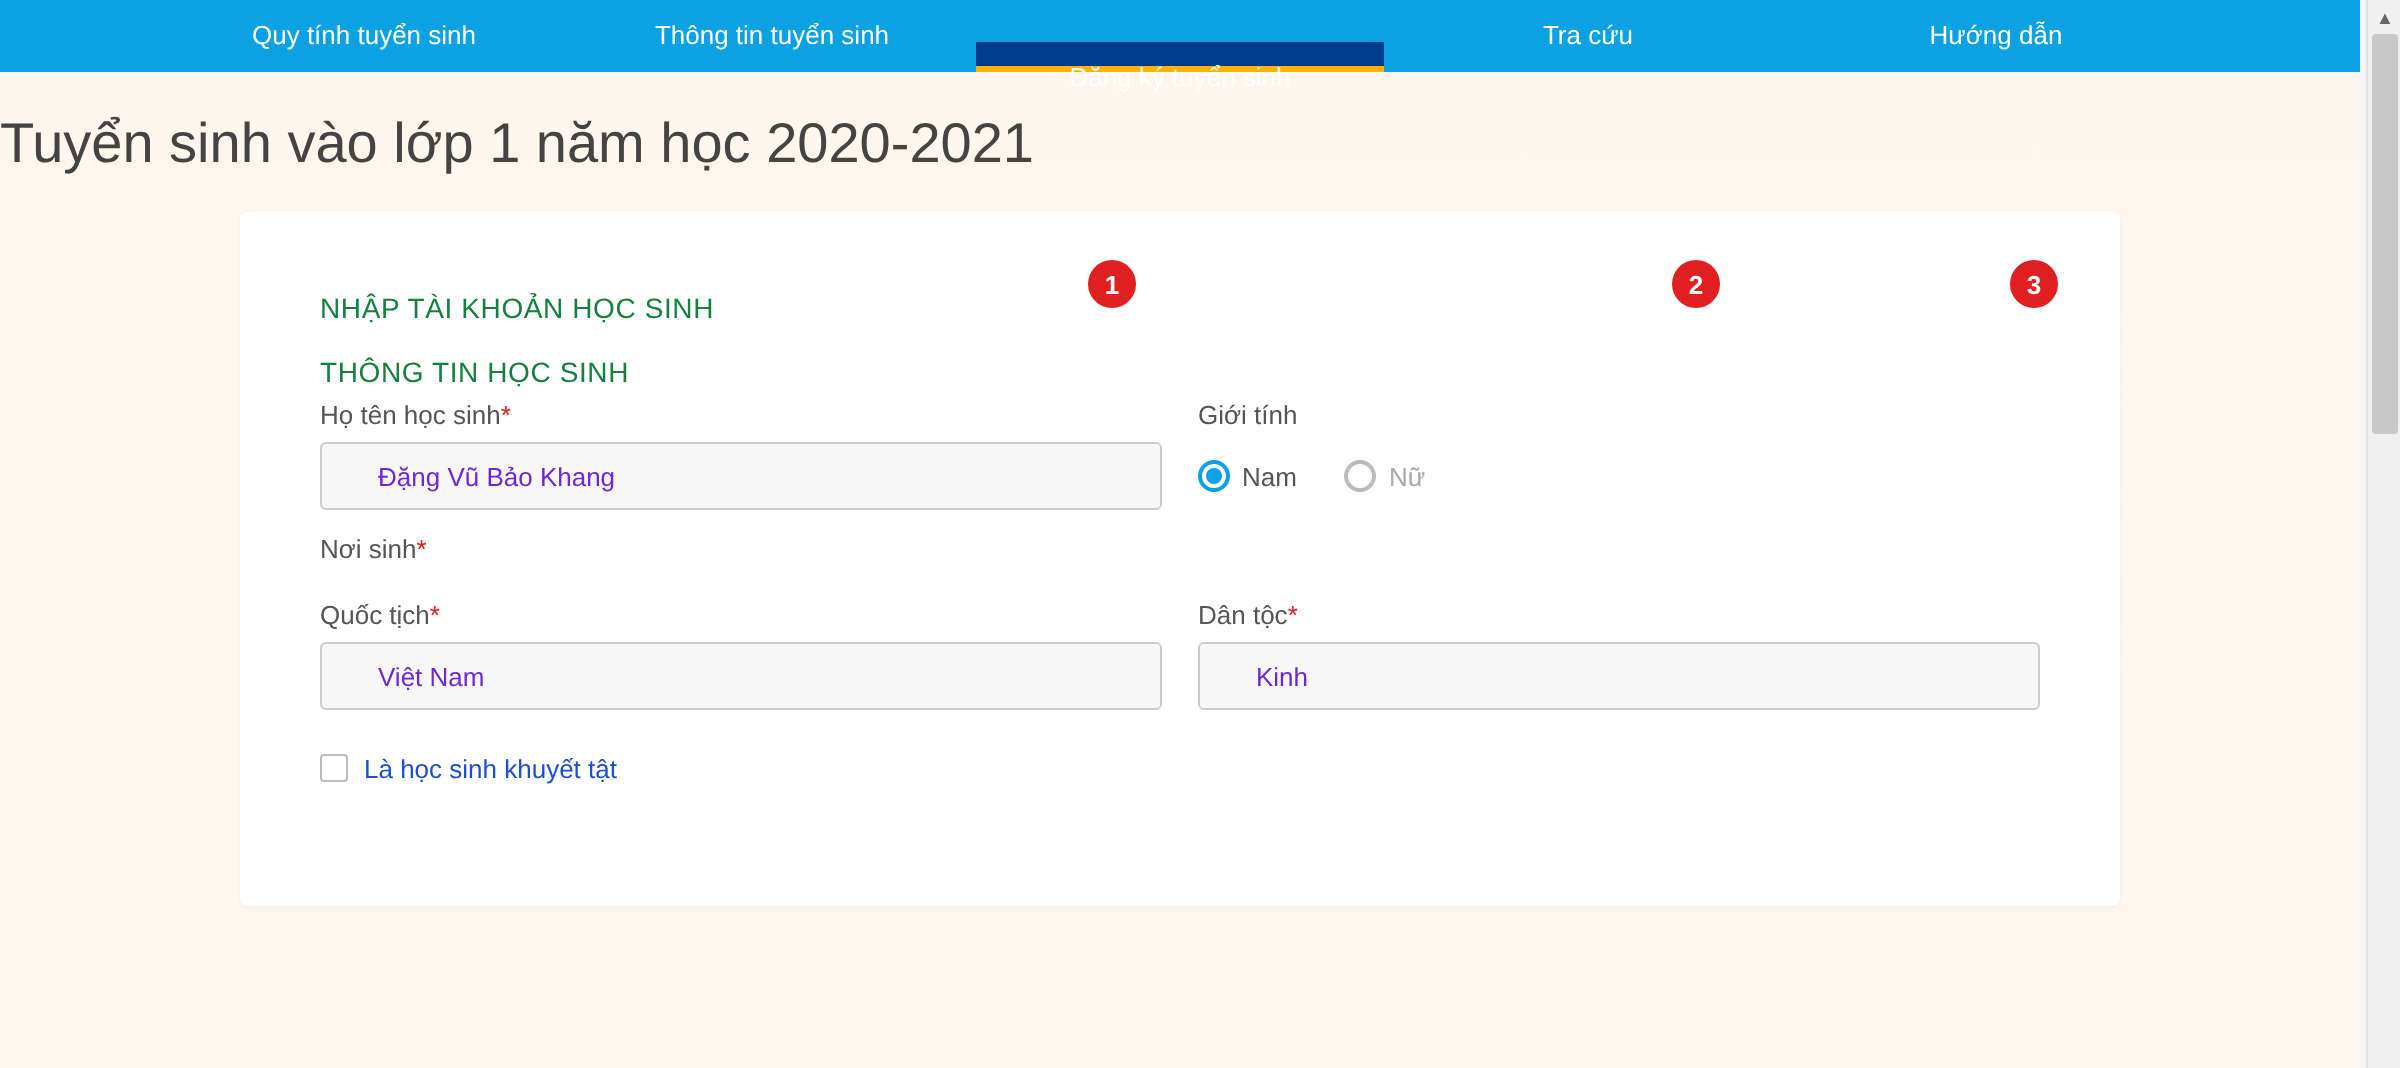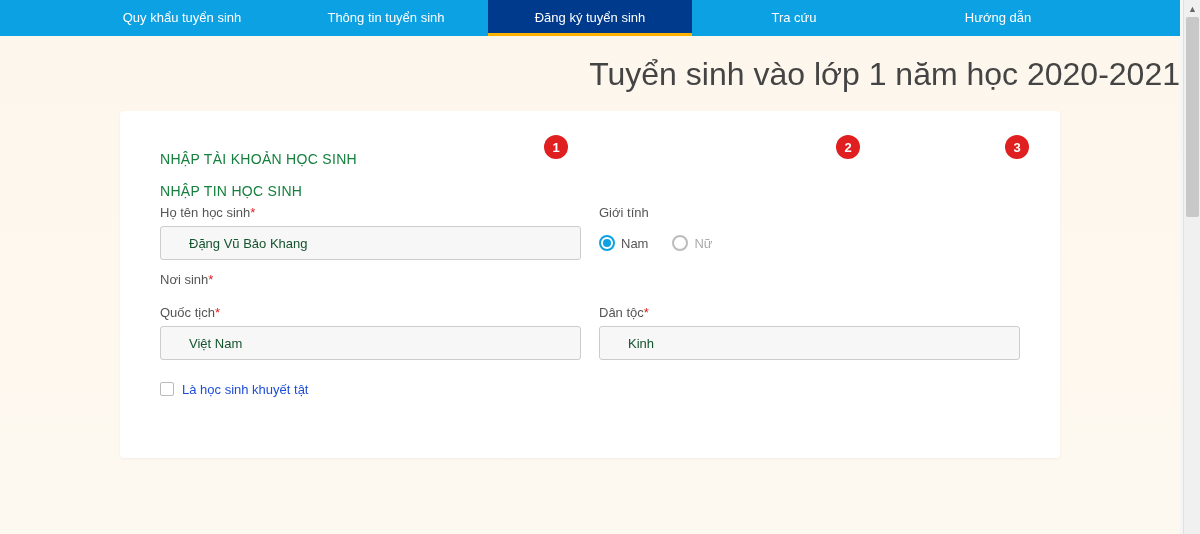--- a/index.html
+++ b/index.html
@@ -29,24 +29,25 @@
       flex: 1;
       text-align: center;
       color: #fff;
       font-size: 13px;
       line-height: 36px;
       cursor: pointer;
     }
     .nav-item.active {
       background: #003a8c;
       border-bottom: 3px solid #ffb300;
+      margin-top: 21px;
     }
     .title {
-      text-align: right;
-      font-size: 32px;
+      text-align: left;
+      font-size: 28px;
       color: #444;
       font-weight: 400;
       margin: 20px 0 18px 0;
     }
     .panel {
       width: 940px;
       margin: 0 auto;
       background: #fff;
       border-radius: 4px;
       padding: 40px 40px 40px 40px;
@@ -71,21 +72,21 @@
     .input {
       width: 100%;
       height: 34px;
       border: 1px solid #ccc;
       border-radius: 3px;
       padding: 0 10px;
       font-size: 13px;
       color: #666;
       background: #fff;
     }
-    .input.readonly { background: #f7f7f7; color: #14532d; padding-left: 28px; }
+    .input.readonly { background: #f7f7f7; color: #6d28d9; padding-left: 28px; }
     .highlight-red { border: 2px solid #e02020 !important; }
     .btn-search {
       background: #0ca1e2;
       color: #fff;
       border: 2px solid #e02020;
       height: 36px;
       width: 120px;
       font-size: 14px;
       border-radius: 3px;
       cursor: pointer;
@@ -134,41 +135,41 @@
       border-radius: 2px;
       cursor: pointer;
     }
     .spacer-10 { height: 10px; }
   </style>
 </head>
 <body>
 
 <div class="page-content">
   <div class="nav">
-    <div class="nav-item">Quy khẩu tuyển sinh</div>
+    <div class="nav-item">Quy tính tuyển sinh</div>
     <div class="nav-item">Thông tin tuyển sinh</div>
     <div class="nav-item active">Đăng ký tuyển sinh</div>
     <div class="nav-item">Tra cứu</div>
     <div class="nav-item">Hướng dẫn</div>
   </div>
 
   <h1 class="title">Tuyển sinh vào lớp 1 năm học 2020-2021</h1>
 
   <div class="panel">
 
     <div class="badge" style="top:24px; left:424px;">1</div>
     <div class="badge" style="top:24px; left:716px;">2</div>
     <div class="badge" style="top:24px; left:885px;">3</div>
 
     <div class="section-label">NHẬP TÀI KHOẢN HỌC SINH</div>
 
 
     <div class="spacer-10"></div>
 
-    <div class="section-label">NHẬP TIN HỌC SINH</div>
+    <div class="section-label">THÔNG TIN HỌC SINH</div>
 
     <div class="row">
       <div class="col">
         <label class="field-label">
           <span>Họ tên học sinh</span><span class="req">*</span>
         </label>
         <input class="input readonly" readonly="" value="Đặng Vũ Bảo Khang" style="">
       </div>
       <div class="col">
         <label class="field-label">Giới tính</label>

